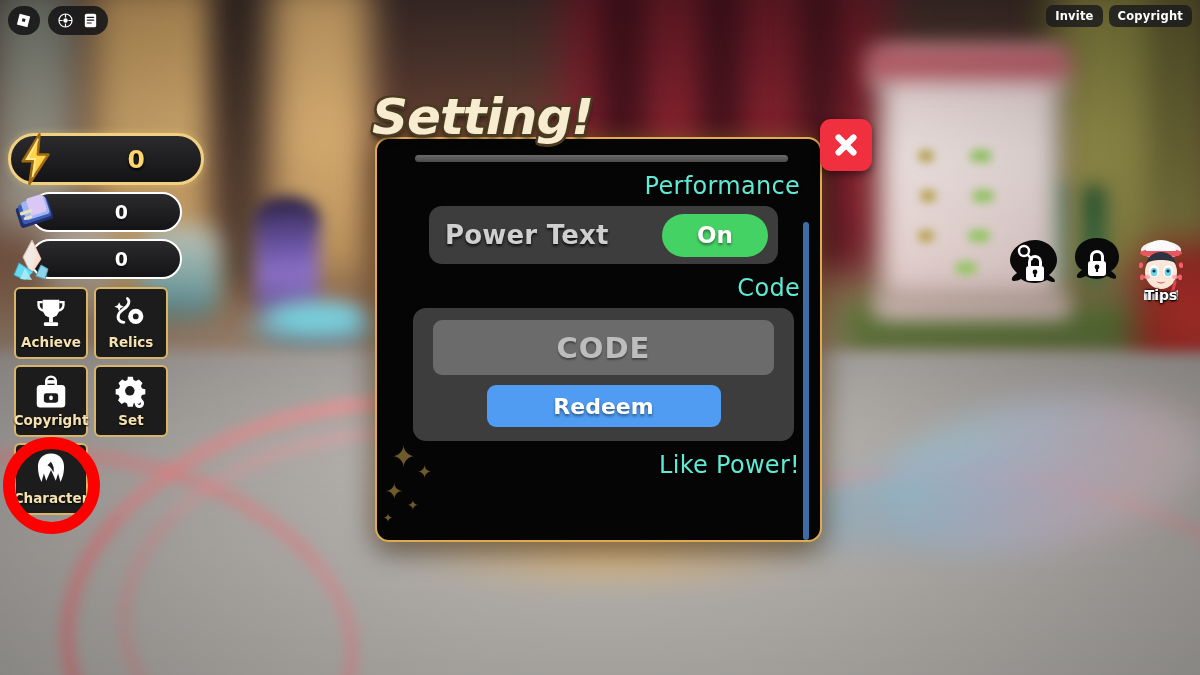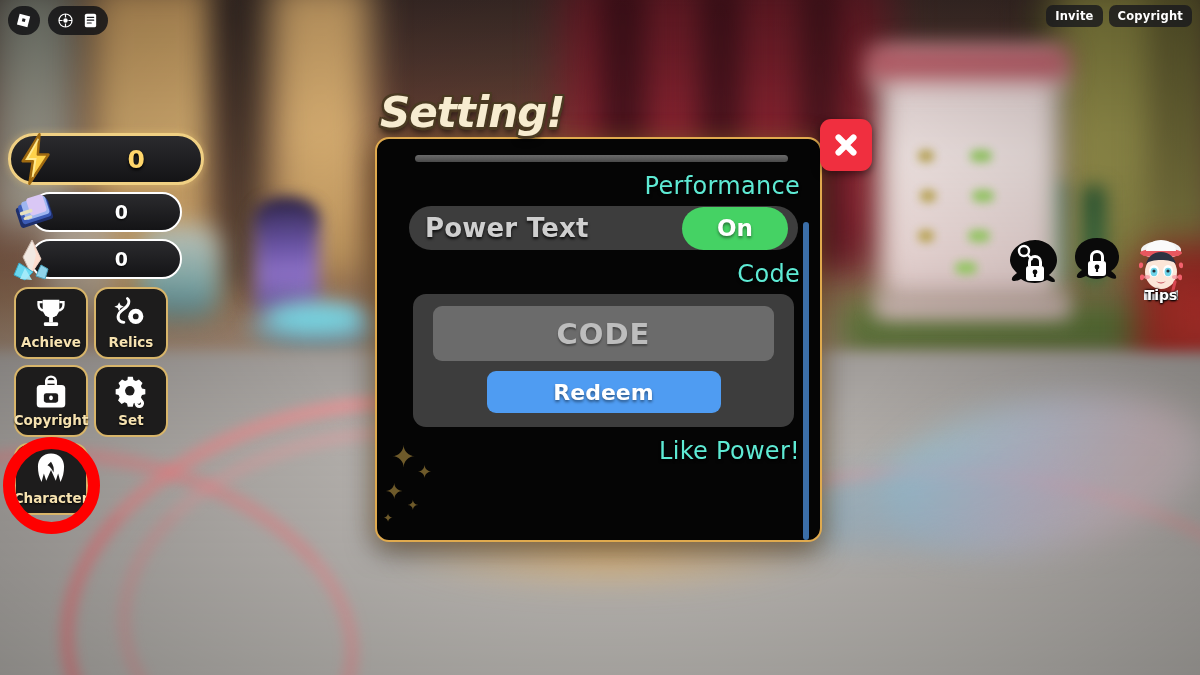--- a/index.html
+++ b/index.html
@@ -165,21 +165,21 @@
   .cur-row.primary .cur-val { color:#ffd66b; font-size:25px; margin-right:56px;
     text-shadow:0 2px 3px #000; }
   .cur-icon { position:absolute; left:0; top:50%; transform:translateY(-50%);
     width:52px; height:52px; display:flex; align-items:center; justify-content:center; }
   .cur-row.primary .cur-icon { width:62px; height:62px; left:-4px; }
 
   
   .menu-grid { display:grid; grid-template-columns:74px 74px; gap:6px; margin-top:8px; margin-left:6px; }
   .menu-btn {
     width:74px; height:72px; background:#1d1c1c; border:2px solid #d8b56a;
-    border-radius:14px; display:flex; flex-direction:column;
+    border-radius:6px; display:flex; flex-direction:column;
     align-items:center; justify-content:flex-start; padding-top:6px; position:relative;
   }
   .menu-btn .mi { width:38px; height:38px; display:block; }
   .menu-btn .ml {
     color:#f6e2b0; font-size:13.5px; font-weight:bold; margin-top:1px;
     text-shadow:0 1px 2px #000; white-space:nowrap;
   }
   
   .ring {
     position:absolute; left:3px; top:437px; width:97px; height:97px;
@@ -193,22 +193,22 @@
   .blob-btn.second { margin-top:-6px; }
   .tips-btn { margin-top:4px; width:66px; display:flex; flex-direction:column; align-items:center; position:relative; }
   .tips-label {
     color:#fff; font-size:14px; font-weight:bold; position:absolute;
     bottom:-1px; left:0; right:0; text-align:center;
     text-shadow:0 0 3px #000,0 1px 2px #000,1px 0 2px #000;
   }
 
   
   .dlg-title {
-    position:absolute; left:380px; top:88px; z-index:41;
-    font-size:42px; font-weight:bold; font-style:italic; letter-spacing:-1px;
+    position:absolute; left:372px; top:88px; z-index:41;
+    font-size:50px; font-weight:bold; font-style:italic; letter-spacing:-1px;
     color:#f7ecd0;
     text-shadow:
       -2px -2px 0 #4a3a22, 2px -2px 0 #4a3a22, -2px 2px 0 #4a3a22, 2px 2px 0 #4a3a22,
       0 -2.5px 0 #4a3a22, 0 2.5px 0 #4a3a22, -2.5px 0 0 #4a3a22, 2.5px 0 0 #4a3a22,
       0 5px 6px rgba(0,0,0,.65);
     background:linear-gradient(180deg,#fffaf0 30%,#e8cf9a 70%,#d3b174 100%);
     -webkit-background-clip:text; background-clip:text;
   }
 
   .dialog {
@@ -223,23 +223,23 @@
   .top-divider {
     height:7px; background:linear-gradient(180deg,#6a6a6a,#4a4a4a);
     border-radius:4px; margin:6px 12px 0 8px;
   }
   .sect-title {
     text-align:right; color:#5eead4; font-size:24px; font-weight:normal;
     letter-spacing:.3px; margin:10px 0 6px;
     text-shadow:0 2px 3px rgba(0,0,0,.85);
   }
   .opt-row {
-    background:#3d3d3d; border-radius:22px; height:44px;
+    background:#3d3d3d; border-radius:13px; height:58px;
     display:flex; align-items:center; justify-content:space-between;
-    padding:0 10px 0 16px; margin:0 2px;
+    padding:0 10px 0 16px; margin:0 22px;
   }
   .opt-label {
     color:#cfcfcf; font-size:26px; font-weight:bold; letter-spacing:.2px;
     text-shadow:0 2px 3px rgba(0,0,0,.8);
   }
   .toggle-pill {
     background:#45d264; border-radius:999px; width:106px; height:43px;
     display:flex; align-items:center; justify-content:center;
     color:#ffffff; font-size:23px; font-weight:bold;
     text-shadow:0 2px 3px rgba(0,0,0,.45);

